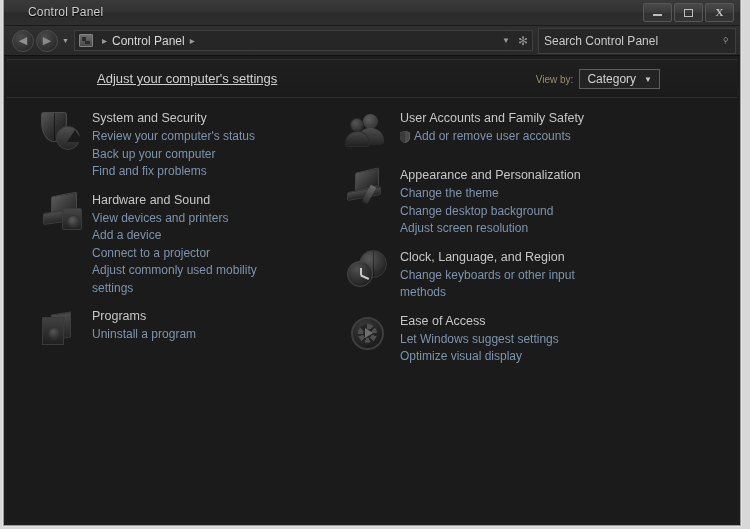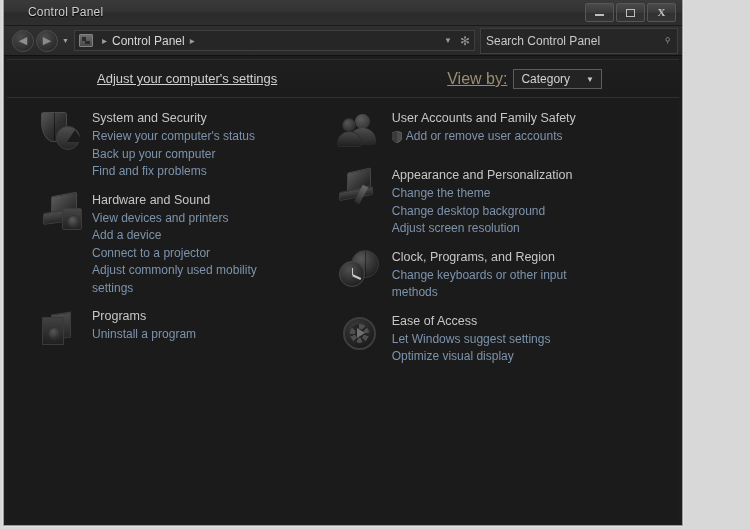--- a/index.html
+++ b/index.html
@@ -5,21 +5,21 @@
   * { box-sizing: border-box; margin: 0; padding: 0; }
   html, body {
     width: 750px; height: 529px;
     background: #d8d8d8;
     font-family: "Liberation Sans", sans-serif;
     overflow: hidden;
   }
   #window {
     position: absolute;
     left: 3px; top: 0px;
-    width: 680px; height: 526px;
+    width: 738px; height: 526px;
     background: #4c1d95;
     border: 1px solid #9a9a9a;
     border-top: none;
     box-shadow: 0 0 0 1px rgba(255,255,255,0.25);
     overflow: hidden;
     display: flex;
     flex-direction: column;
   }
 
   
@@ -169,26 +169,26 @@
     left: 90px; top: 11px;
     font-size: 13px;
     color: #d0d0d0;
     text-decoration: underline;
   }
   .viewby-wrap {
     position: absolute;
     right: 77px; top: 9px;
     display: flex; align-items: center; gap: 6px;
   }
-  .viewby-label { font-size: 16px; color: #9a8d72; text-decoration: underline; }
+  .viewby-label { font-size: 10px; color: #9a8d72; }
   .viewby-btn {
     height: 20px;
     border: 1px solid #5d5d5d;
     background: #232323;
-    display: flex; align-items: center; gap: 16px;
+    display: flex; align-items: center; gap: 8px;
     padding: 0 7px;
     color: #d2d2d2;
     font-size: 12px;
   }
   .viewby-caret { font-size: 8px; color: #c8c8c8; }
 
   
   .columns {
     position: relative;
     padding-top: 12px;
@@ -579,21 +579,21 @@
 
           <div class="cat">
             <div class="cat-icon">
               <span class="ico ic-cl-globe"></span>
               <span class="ico ic-clock">
                 <span class="hand-h"></span>
                 <span class="hand-m"></span>
               </span>
             </div>
             <div class="cat-body">
-              <div class="cat-title">Clock, Programs, and Region</div>
+              <div class="cat-title">Clock, Language, and Region</div>
               <a class="cat-link">Change keyboards or other input methods</a>
             </div>
           </div>
 
           <div class="cat">
             <div class="cat-icon">
               <span class="ico ic-ea-circle"></span>
               <span class="ico ic-ea-inner"></span>
               <span class="ico ic-ea-arrow"></span>
             </div>

